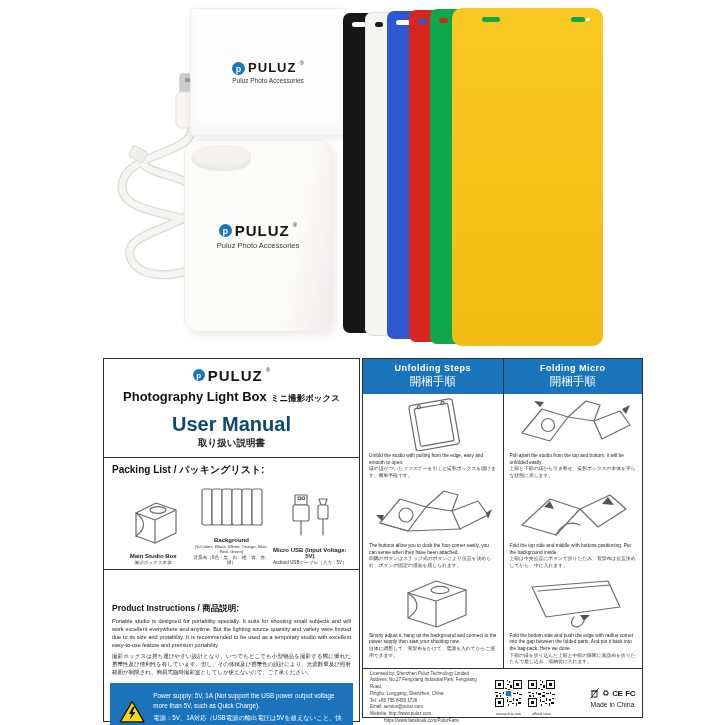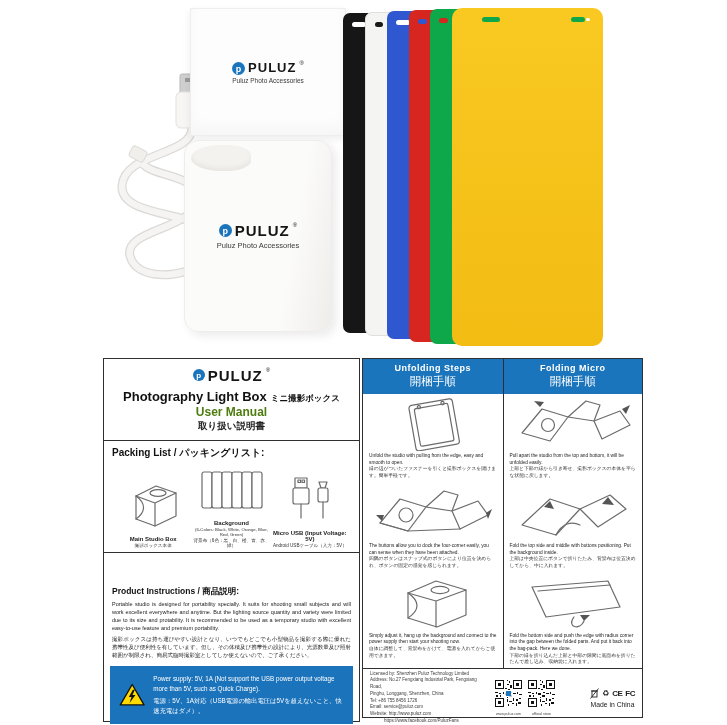--- a/index.html
+++ b/index.html
@@ -41,21 +41,21 @@
   #sheet-yellow{left:452px;top:8px; width:151px;height:338px;background:linear-gradient(180deg,#f9c922,#f2bc13);border-radius:10px;}
   #sheet-yellow .hole.r::after{content:"";position:absolute;right:-5px;top:1px;width:4px;height:3px;border-radius:2px;background:#fff;}
 
   
   #manual{position:absolute;left:103px;top:358px;width:257px;height:364px;background:#fff;
     border:1.5px solid #2f2f2f;display:flex;flex-direction:column;}
   .m-header{border-bottom:1.5px solid #2f2f2f;text-align:center;padding:8px 4px 7px;}
   .m-header .brand-text{font-size:15px;}
   .m-title{margin-top:5px;font-size:13px;font-weight:800;color:#111;}
   .m-title .jp{font-size:8.5px;font-weight:700;margin-left:4px;}
-  .m-usermanual{font-size:12px;font-weight:700;margin-top:0;color:#4d7c0f;}
+  .m-usermanual{font-size:20px;font-weight:700;margin-top:8px;color:#0c4a6e;}
   .m-usermanual-jp{font-size:9.5px;font-weight:700;margin-top:1px;}
   .m-pack{border-bottom:1.5px solid #2f2f2f;padding:5px 8px 4px;}
   .m-sec-head{font-size:10px;font-weight:800;color:#111;}
   .pack-row{display:flex;justify-content:space-between;align-items:flex-end;margin-top:4px;padding:0 2px;}
   .pack-item{text-align:center;flex:1;}
   .pack-cap{font-size:6px;font-weight:700;color:#222;margin-top:2px;}
   .pack-sub{font-size:4.3px;color:#333;margin-top:1px;}
   .pack-jp{font-size:4.6px;color:#333;margin-top:1px;}
   .m-instr{padding:5px 8px 2px;flex:1;margin-top:28px;}
   .m-para{font-size:5.5px;line-height:1.45;color:#222;text-align:justify;margin-top:3px;}

